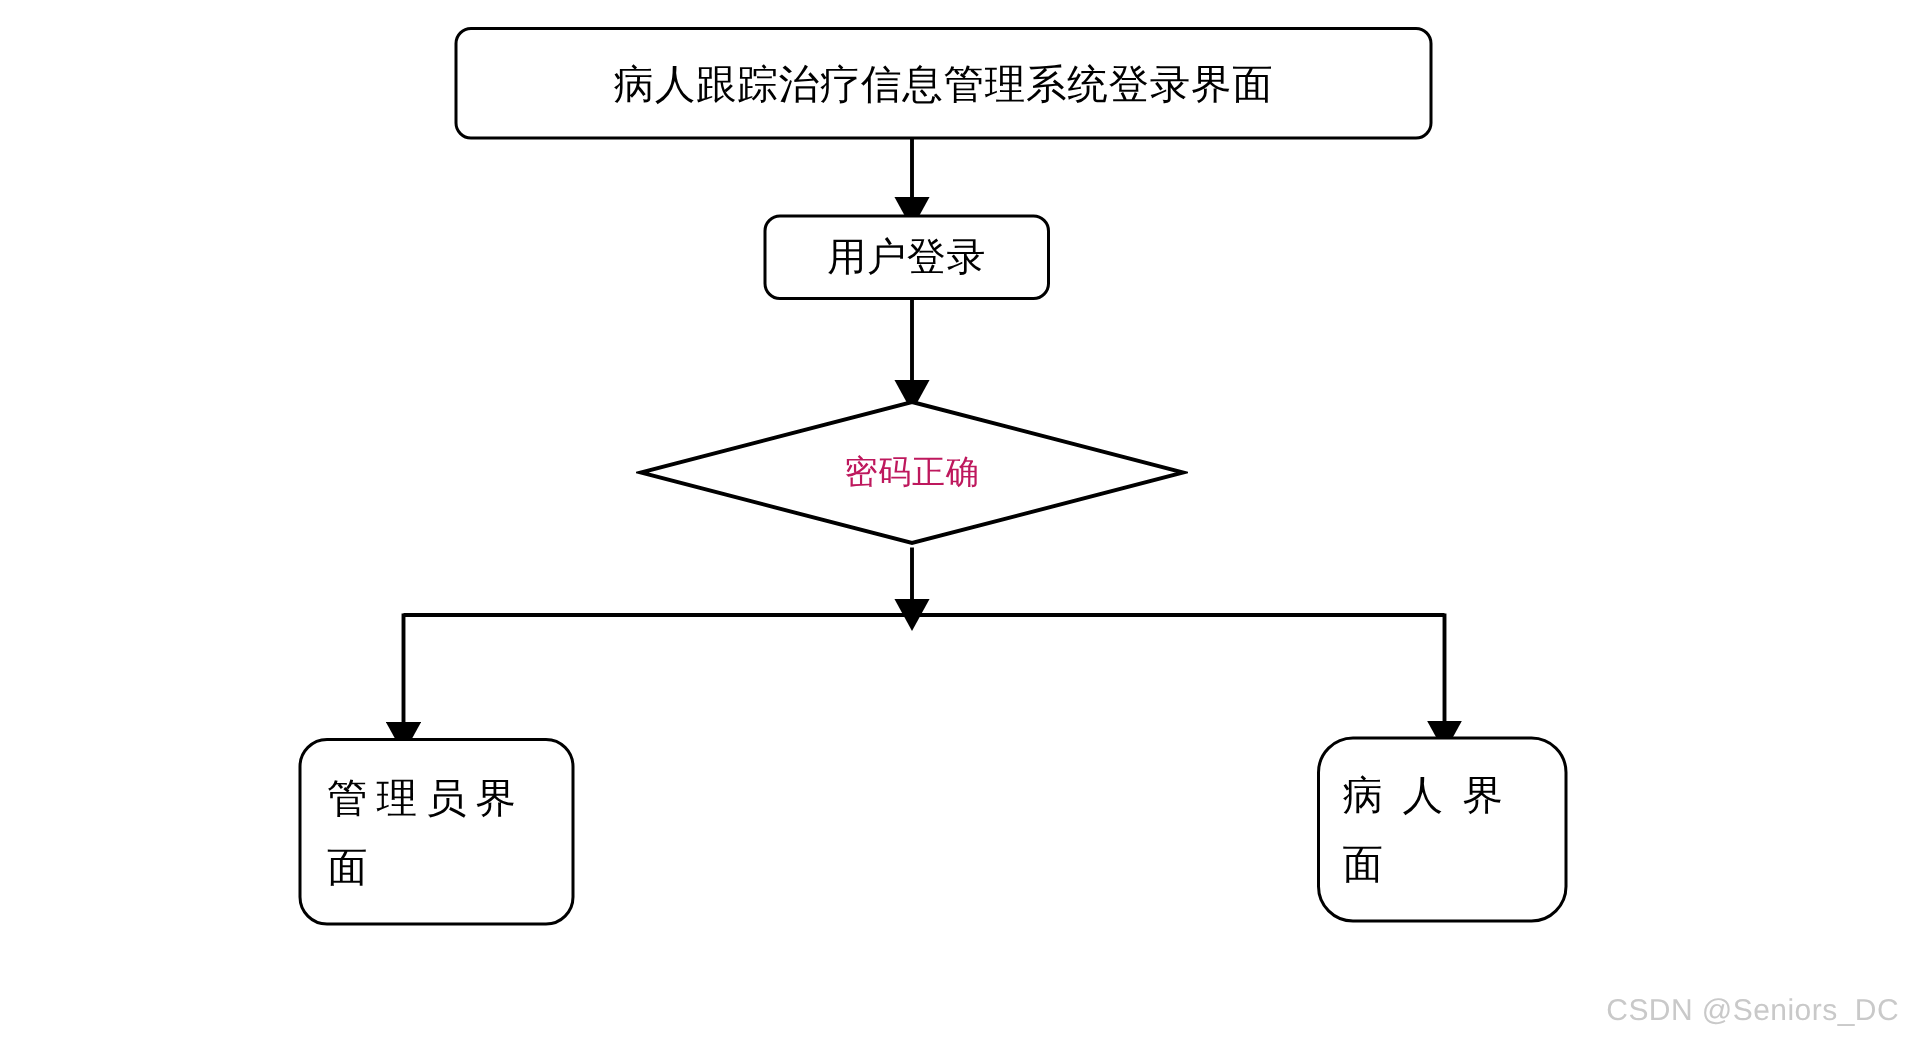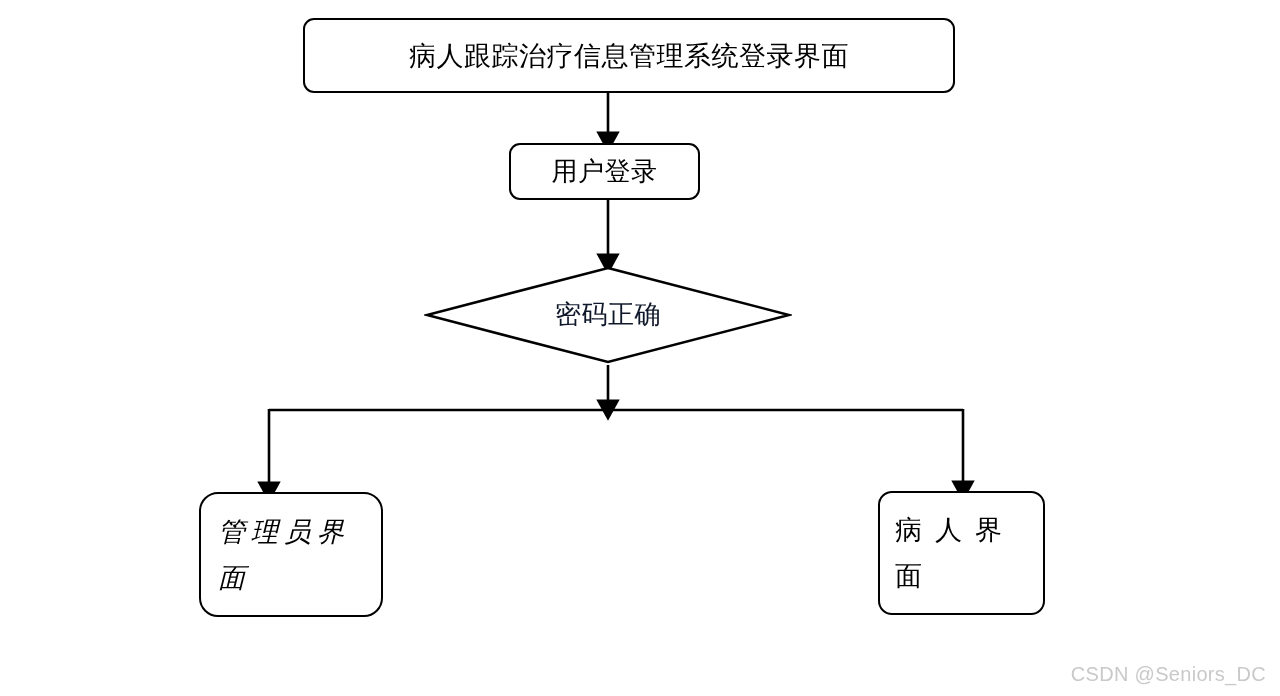--- a/index.html
+++ b/index.html
@@ -84,50 +84,49 @@
     align-items: center;
     justify-content: center;
   }
   #node-decision svg {
     position: absolute;
     left: 0;
     top: 0;
   }
   #node-decision .node-text {
     position: relative;
-    font-size: 26px;
+    font-size: 22px;
     line-height: 28px;
     letter-spacing: 0.5px;
     text-align: center;
-    color: #0f172a;
+    color: #be185d;
   }
 
   
   #node-admin {
     left: 199px;
     top: 492px;
     width: 184px;
     height: 125px;
     border-radius: 19px;
     justify-content: flex-start;
     padding-left: 17px;
-    font-style: italic;
   }
   #node-admin .node-text {
     font-size: 27px;
     line-height: 46px;
     letter-spacing: 6px;
   }
 
   #node-patient {
     left: 878px;
     top: 491px;
     width: 167px;
     height: 124px;
-    border-radius: 14px;
+    border-radius: 24px;
     justify-content: flex-start;
     padding-left: 15px;
   }
   #node-patient .node-text {
     font-size: 27px;
     line-height: 46px;
     letter-spacing: 13px;
   }
 
   #watermark {

